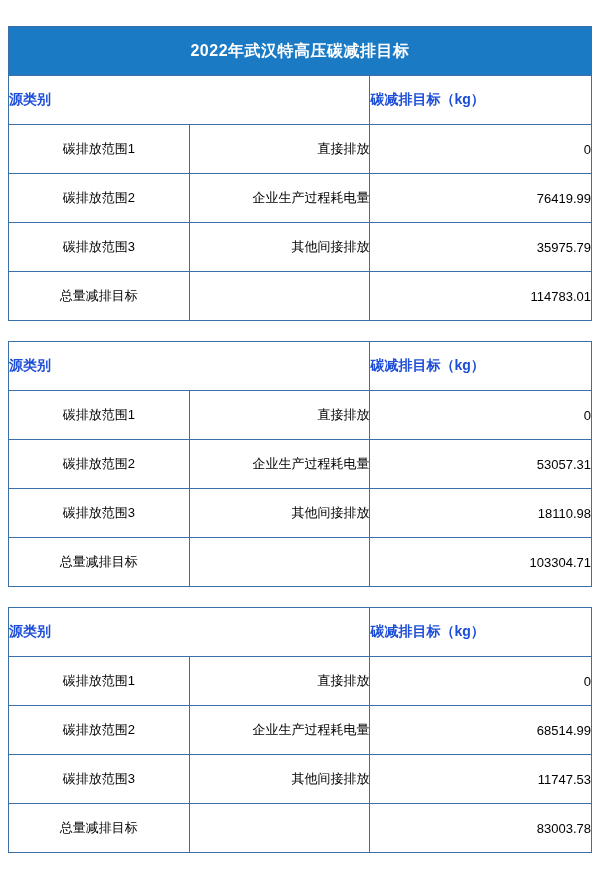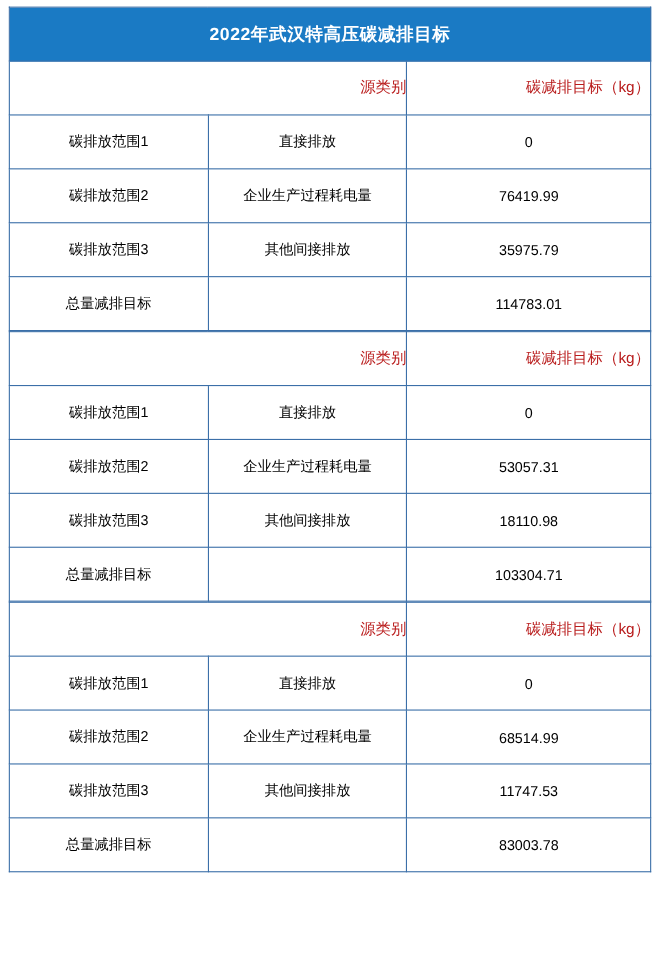--- a/index.html
+++ b/index.html
@@ -19,49 +19,50 @@
     height: 884px;
     box-sizing: border-box;
     padding: 6px 8px 6px 8px;
     display: flex;
     flex-direction: column;
   }
   .tbl {
     width: 100%;
     border-collapse: collapse;
     table-layout: fixed;
+    margin-top: 20px;
   }
   .tbl td {
     border: 1px solid #3b6fa8;
     padding: 0;
     vertical-align: middle;
     height: 48px;
   }
   .title-cell {
     background: #1a7ac4;
     color: #ffffff;
     text-align: center;
     font-weight: bold;
     font-size: 16px;
     height: 42px;
     letter-spacing: 0.5px;
   }
   .hdr-cell {
-    text-align: right;
-    font-weight: normal;
+    text-align: left;
+    font-weight: bold;
     font-size: 14px;
-    color: #b91c1c;
+    color: #1d4ed8;
     height: 46px;
   }
   .cell-center {
     text-align: center;
     font-size: 13px;
   }
   .cell-left {
-    text-align: center;
+    text-align: right;
     padding-left: 14px;
     font-size: 13px;
   }
   .col-a { width: 31%; }
   .col-b { width: 31%; }
   .col-c { width: 38%; }
   .block + .block {
     margin-top: 0px;
   }
 </style>

